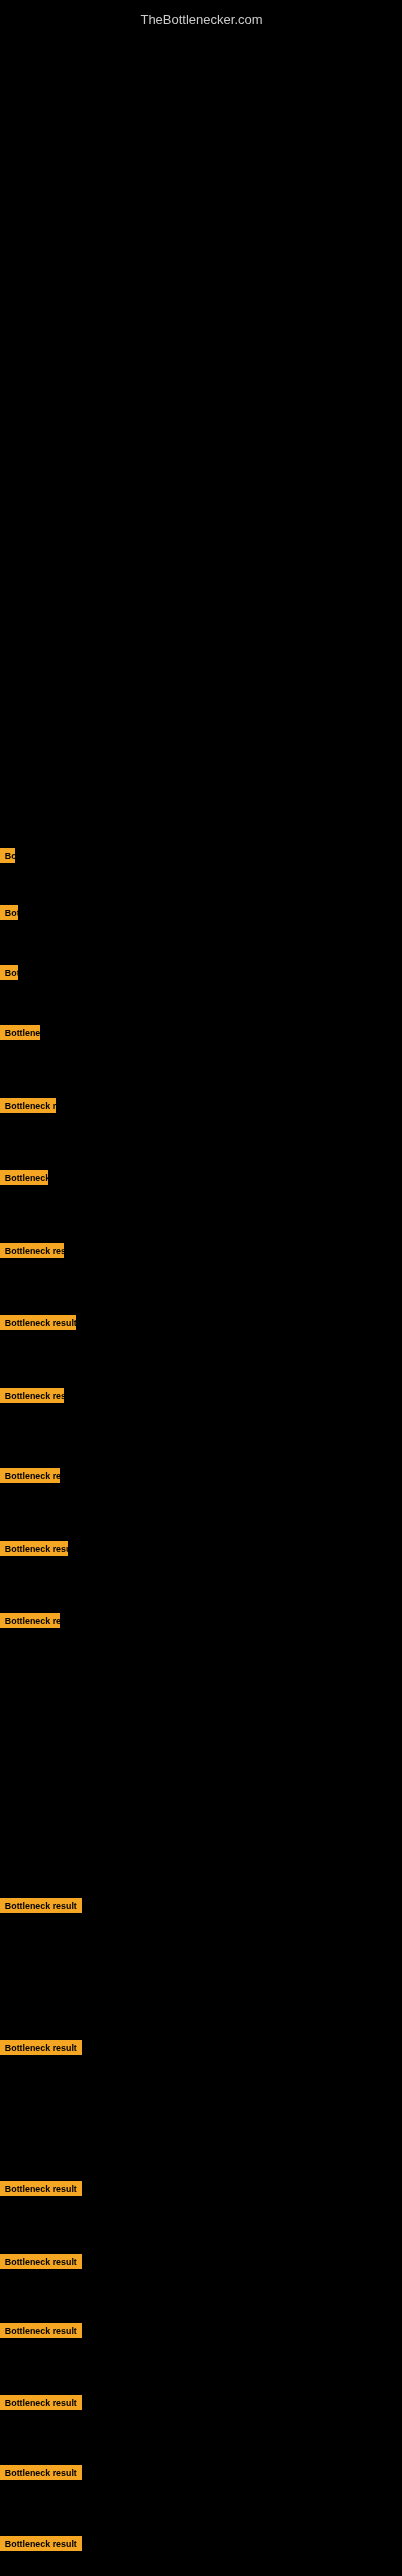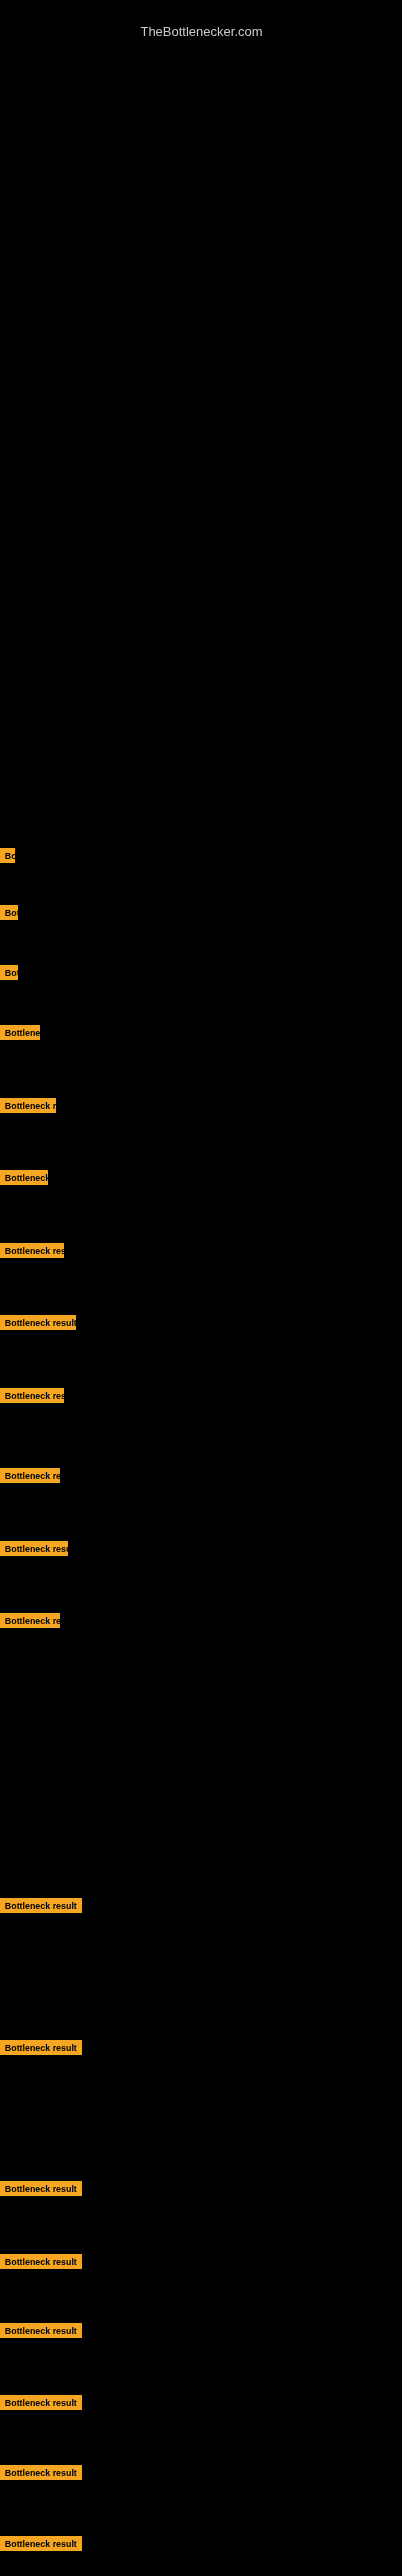--- a/index.html
+++ b/index.html
@@ -15,21 +15,21 @@
       font-family: Arial, sans-serif;
       position: relative;
     }
 
     .site-title {
       text-align: center;
       color: #cccccc;
       font-size: 13px;
       padding: 8px 0;
       position: absolute;
-      top: 16px;
+      top: 4px;
       width: 100%;
     }
 
     .result-item {
       display: flex;
       align-items: center;
       margin-bottom: 0px;
       padding: 3.2px 0;
     }
 

